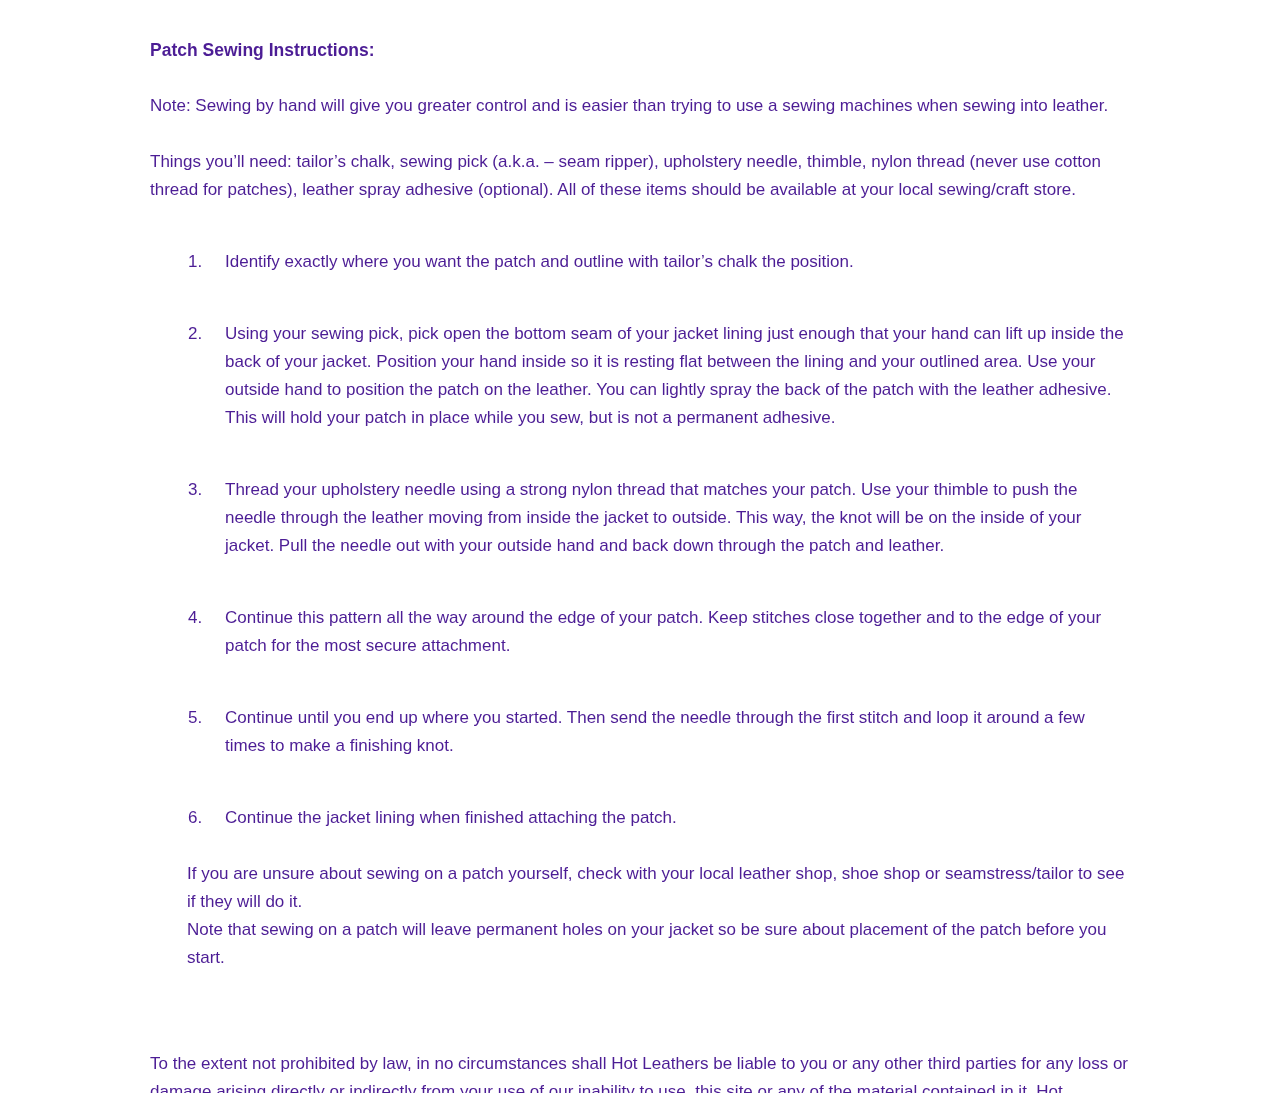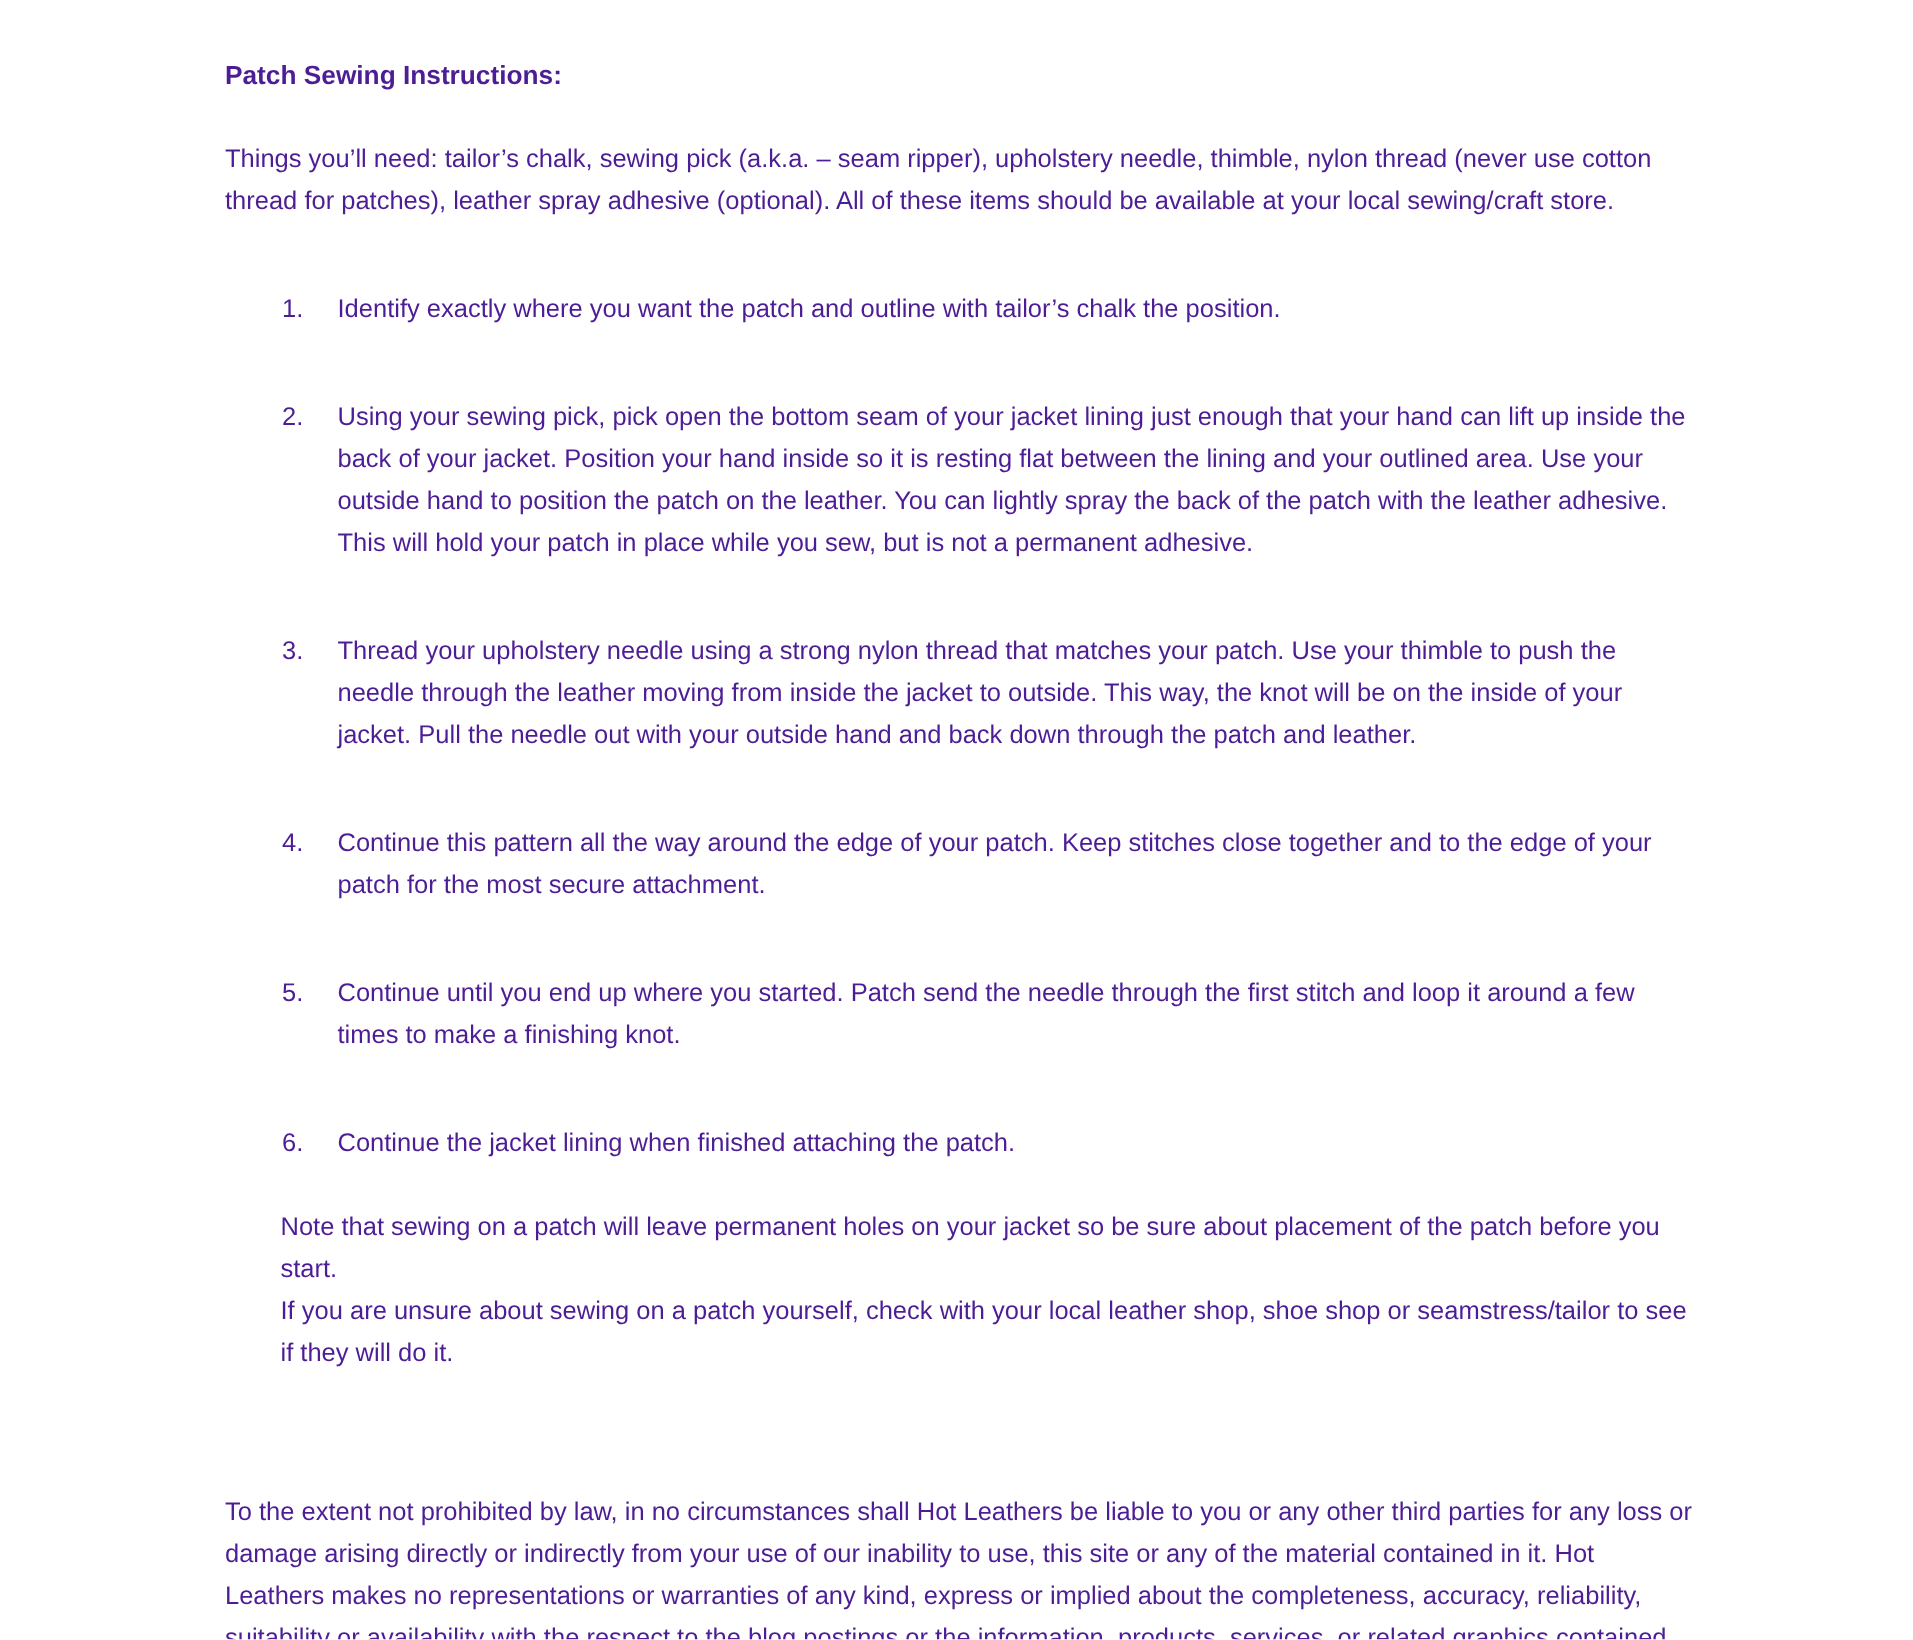--- a/index.html
+++ b/index.html
@@ -58,33 +58,34 @@
   }
 </style>
 </head>
 <body>
 
 <div class="page">
   <div class="doc">
 
     <div class="doc-title">Patch Sewing Instructions:</div>
 
+    <p class="para">Note: Sewing by hand will give you greater control and is easier than trying to use a sewing machines when sewing into leather.</p>
 
     <p class="para">Things you’ll need: tailor’s chalk, sewing pick (a.k.a. – seam ripper), upholstery needle, thimble, nylon thread (never use cotton thread for patches), leather spray adhesive (optional). All of these items should be available at your local sewing/craft store.</p>
 
     <ol class="steps">
       <li>Identify exactly where you want the patch and outline with tailor’s chalk the position.</li>
       <li>Using your sewing pick, pick open the bottom seam of your jacket lining just enough that your hand can lift up inside the back of your jacket. Position your hand inside so it is resting flat between the lining and your outlined area. Use your outside hand to position the patch on the leather. You can lightly spray the back of the patch with the leather adhesive. This will hold your patch in place while you sew, but is not a permanent adhesive.</li>
       <li>Thread your upholstery needle using a strong nylon thread that matches your patch. Use your thimble to push the needle through the leather moving from inside the jacket to outside. This way, the knot will be on the inside of your jacket. Pull the needle out with your outside hand and back down through the patch and leather.</li>
       <li>Continue this pattern all the way around  the edge of your patch. Keep stitches close together and to the edge of your patch for the most secure attachment.</li>
-      <li>Continue until you end up where you started. Patch send the needle through the first stitch and loop it around a few times to make a finishing knot.</li>
+      <li>Continue until you end up where you started. Then send the needle through the first stitch and loop it around a few times to make a finishing knot.</li>
       <li>Continue the jacket lining when finished attaching the patch.</li>
     </ol>
 
     <div class="indent-block">
+      <p>If you are unsure about sewing on a patch yourself, check with your local leather shop, shoe shop or seamstress/tailor to see if they will do it.</p>
       <p>Note that sewing on a patch will leave permanent holes on your jacket so be sure about placement of the patch before you start.</p>
-      <p>If you are unsure about sewing on a patch yourself, check with your local leather shop, shoe shop or seamstress/tailor to see if they will do it.</p>
     </div>
 
     <p class="disclaimer">To the extent not prohibited by law, in no circumstances shall Hot Leathers be liable to you or any other third parties for any loss or damage arising directly or indirectly from your use of our inability to use, this site or any of the material contained in it. Hot Leathers makes no representations or warranties of any kind, express or implied about the completeness, accuracy, reliability, suitability or availability with the respect to the blog postings or the information, products, services, or related graphics contained on the website for any purpose. Any reference you place on such material is therefore strictly at your own risk.</p>
 
   </div>
 </div>
 
 </body></html>

